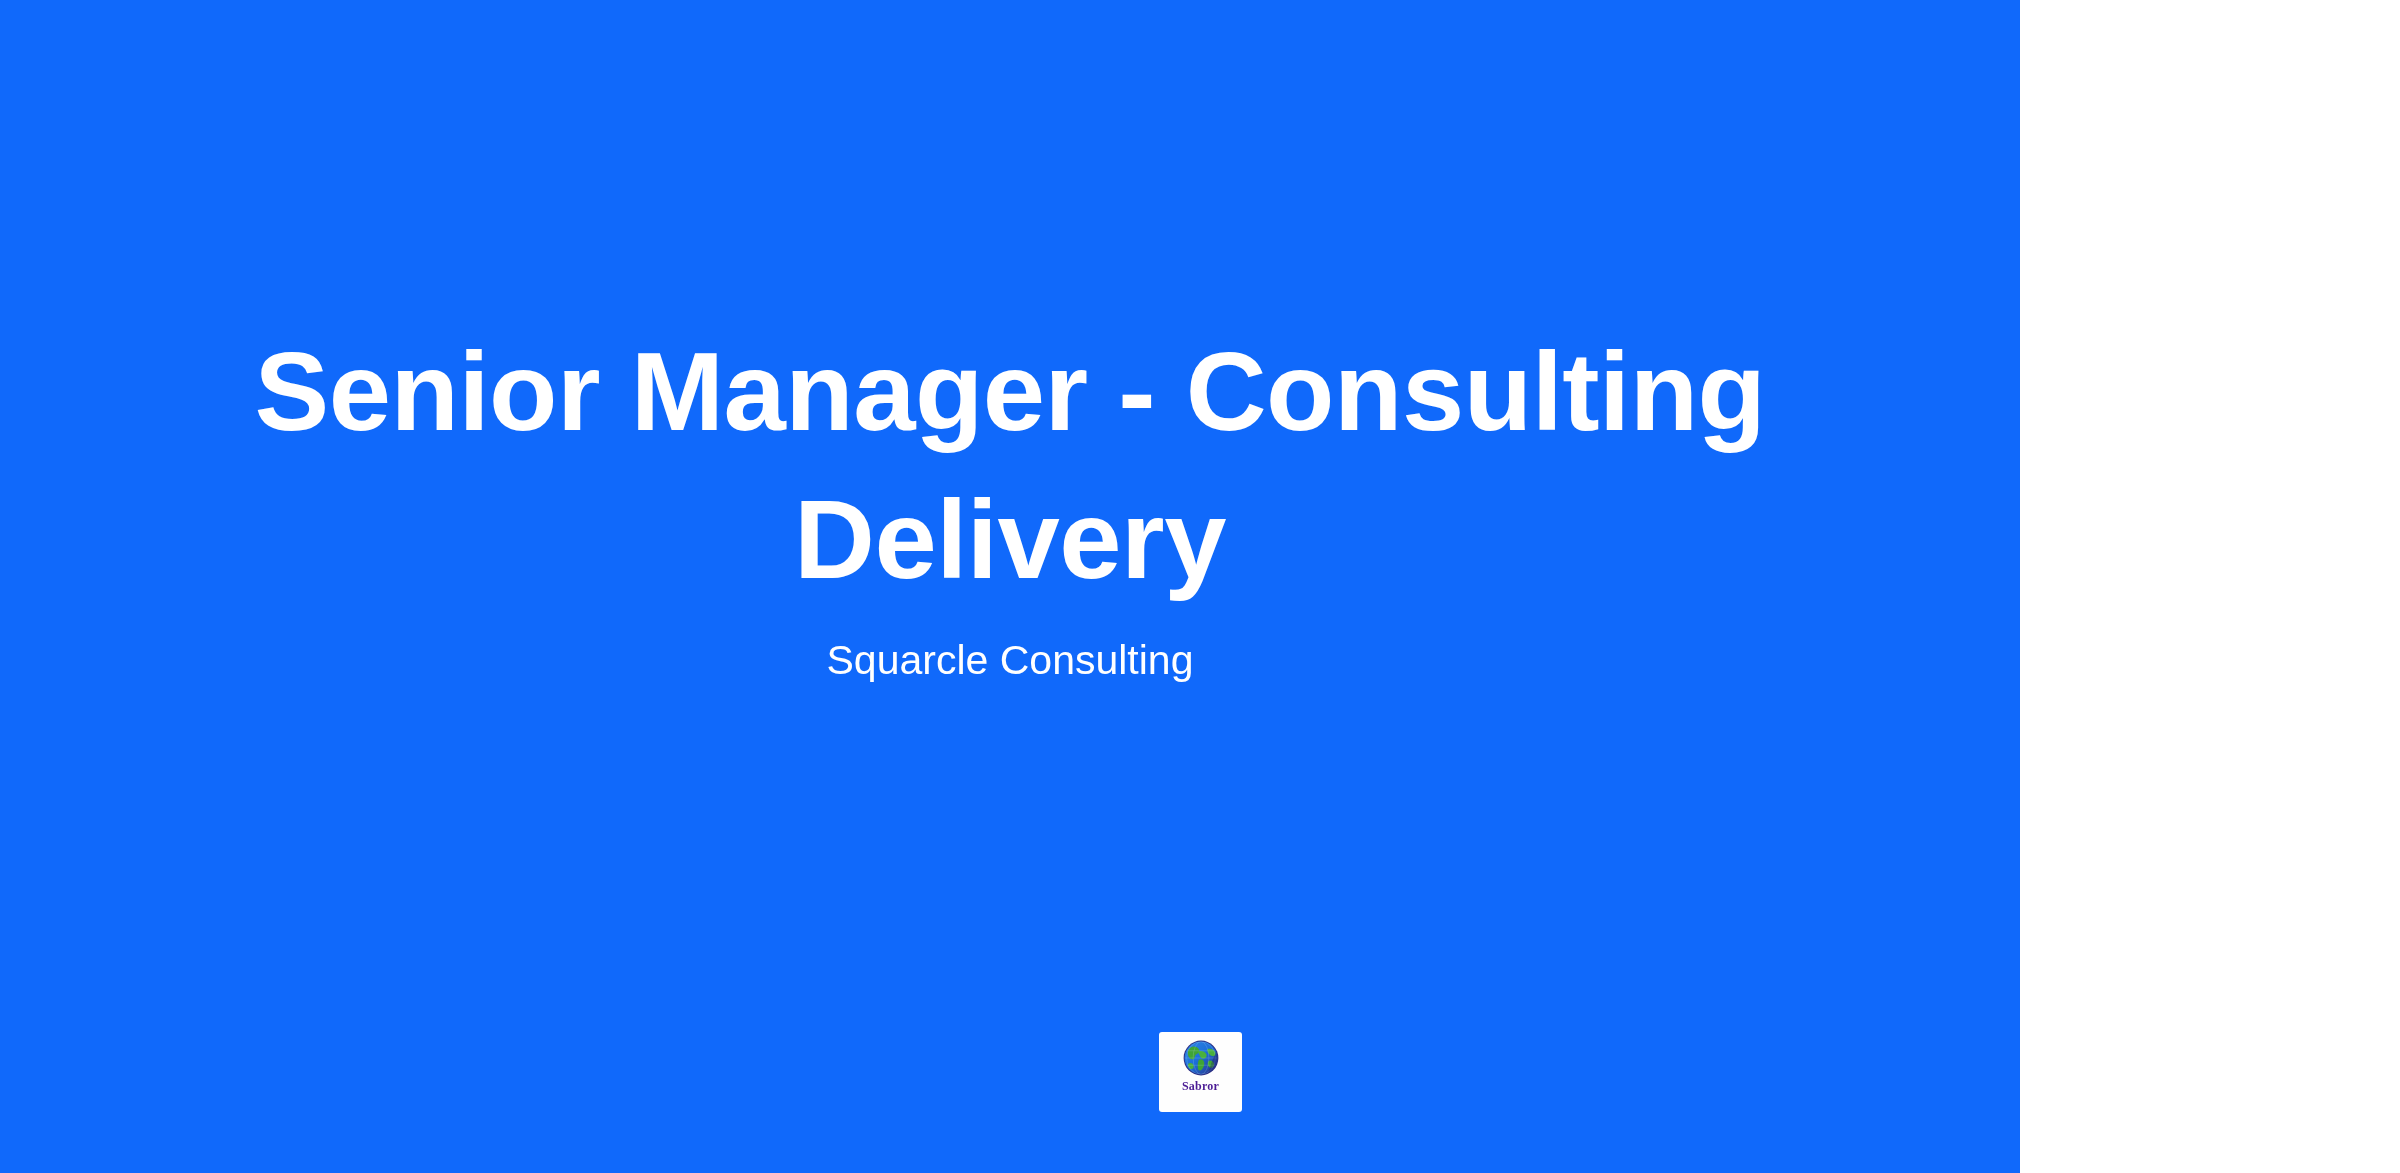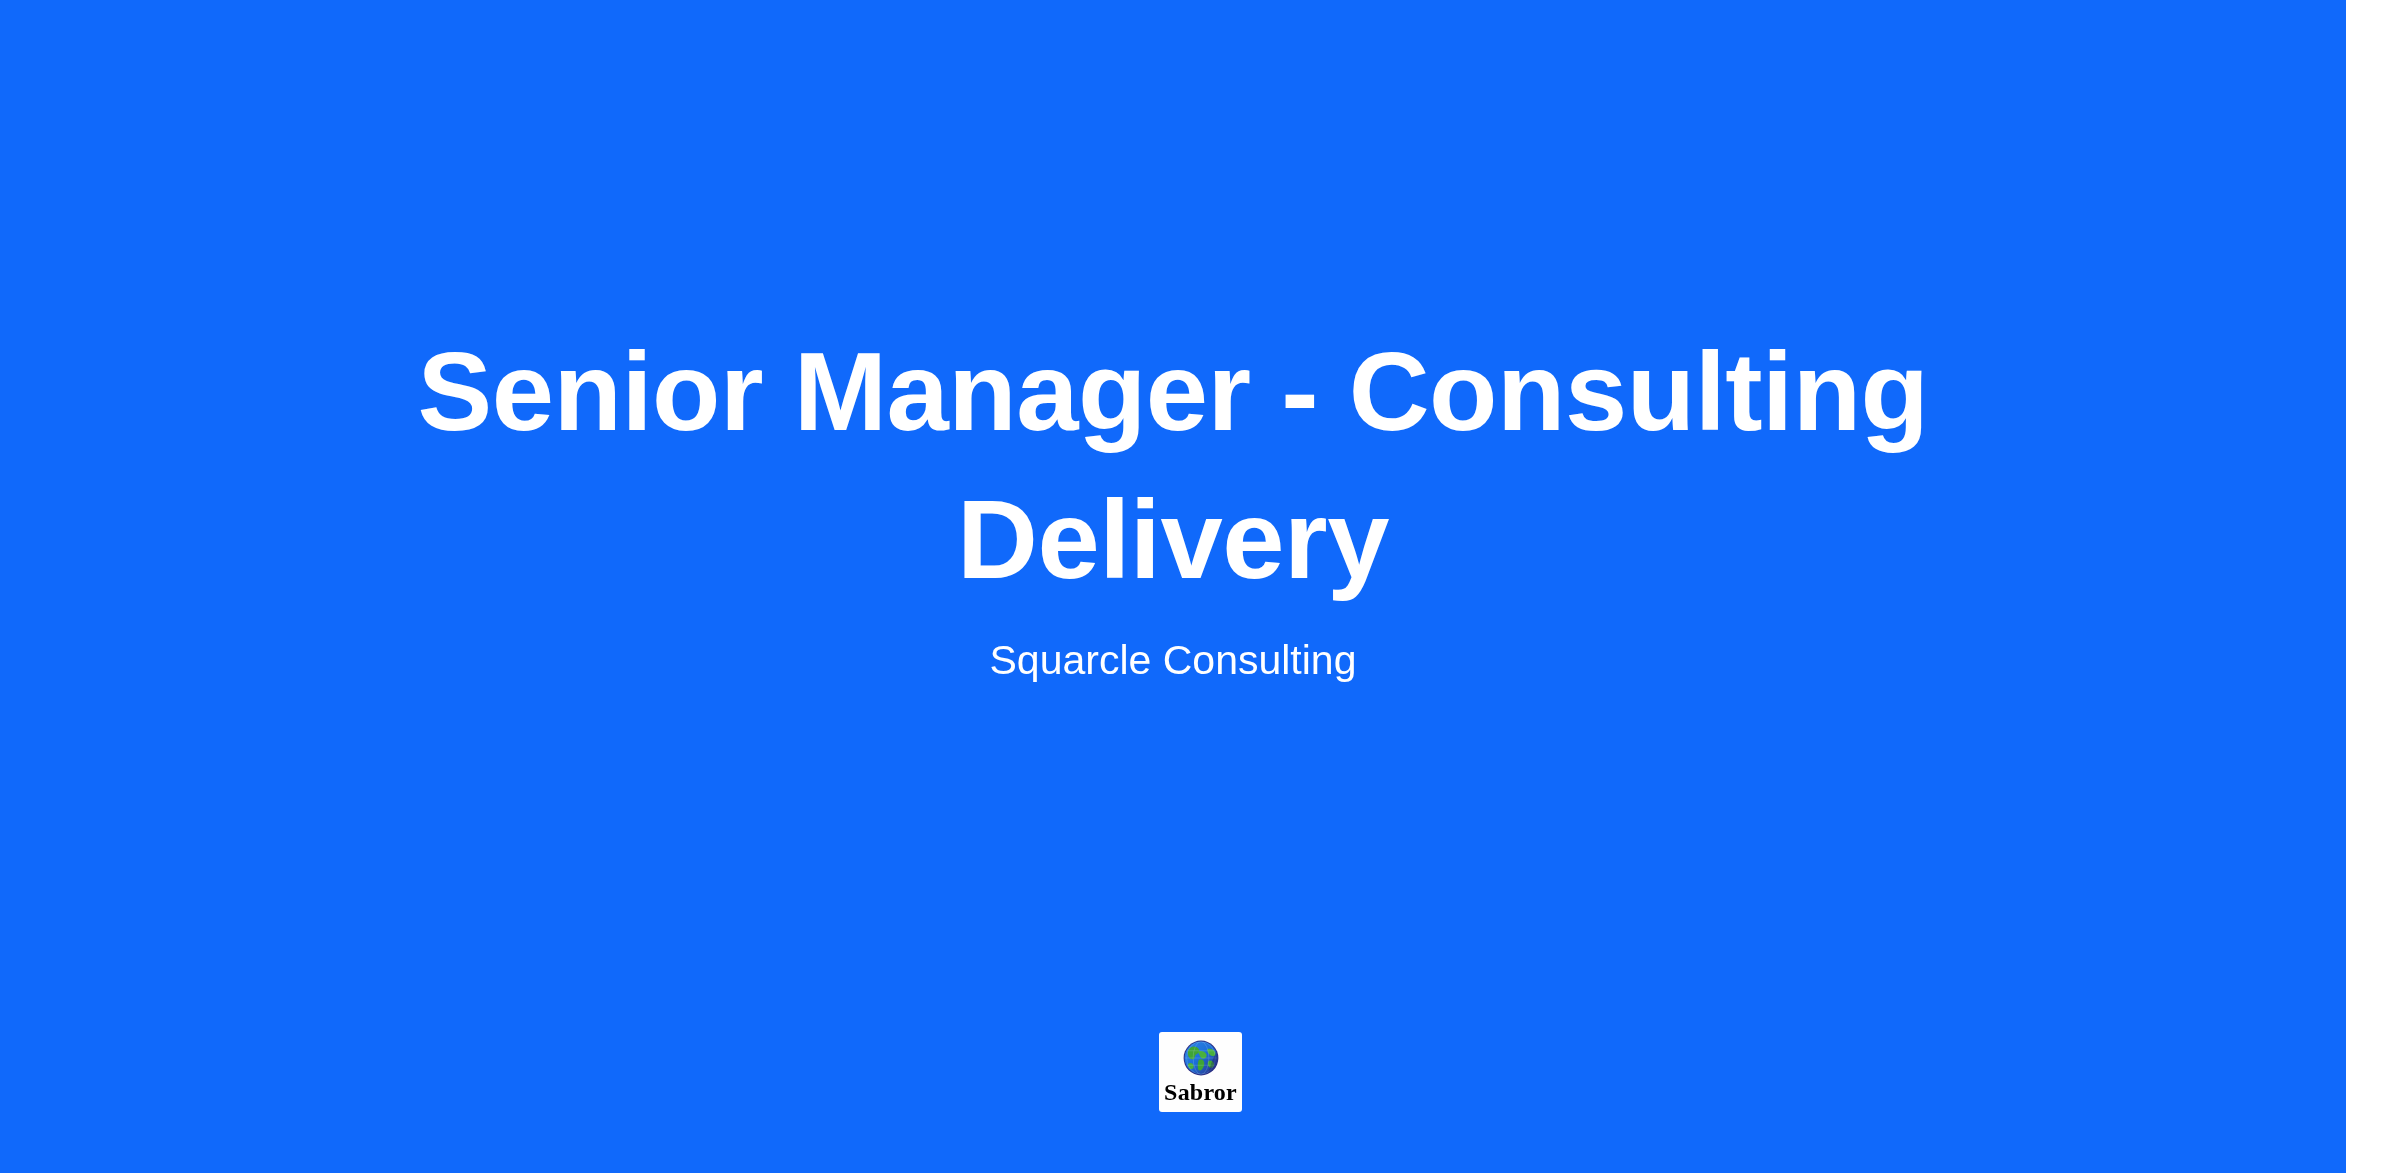--- a/index.html
+++ b/index.html
@@ -11,21 +11,21 @@
   body {
     width: 2400px;
     height: 1173px;
     overflow: hidden;
     font-family: "Liberation Sans", "DejaVu Sans", sans-serif;
     -webkit-font-smoothing: antialiased;
   }
 
   .share-card {
     position: relative;
-    width: 2346px;
+    width: 2020px;
     height: 1173px;
     background: #1069FB;
     box-sizing: border-box;
     display: flex;
     flex-direction: column;
     align-items: center;
   }
 
   
   .hero {
@@ -83,24 +83,24 @@
   .brand-logo .globe-icon {
     display: block;
     width: 42px;
     height: 42px;
     flex: 0 0 auto;
   }
 
   .brand-logo .brand-wordmark {
     display: block;
     margin-top: 1px;
-    color: #000000;
+    color: #4c1d95;
     font-family: "Liberation Serif", "DejaVu Serif", serif;
     font-weight: 700;
-    font-size: 24px;
+    font-size: 12px;
     line-height: 1;
     letter-spacing: 0.2px;
     white-space: nowrap;
   }
 </style>
 </head>
 <body>
 
 <div class="share-card">
 

